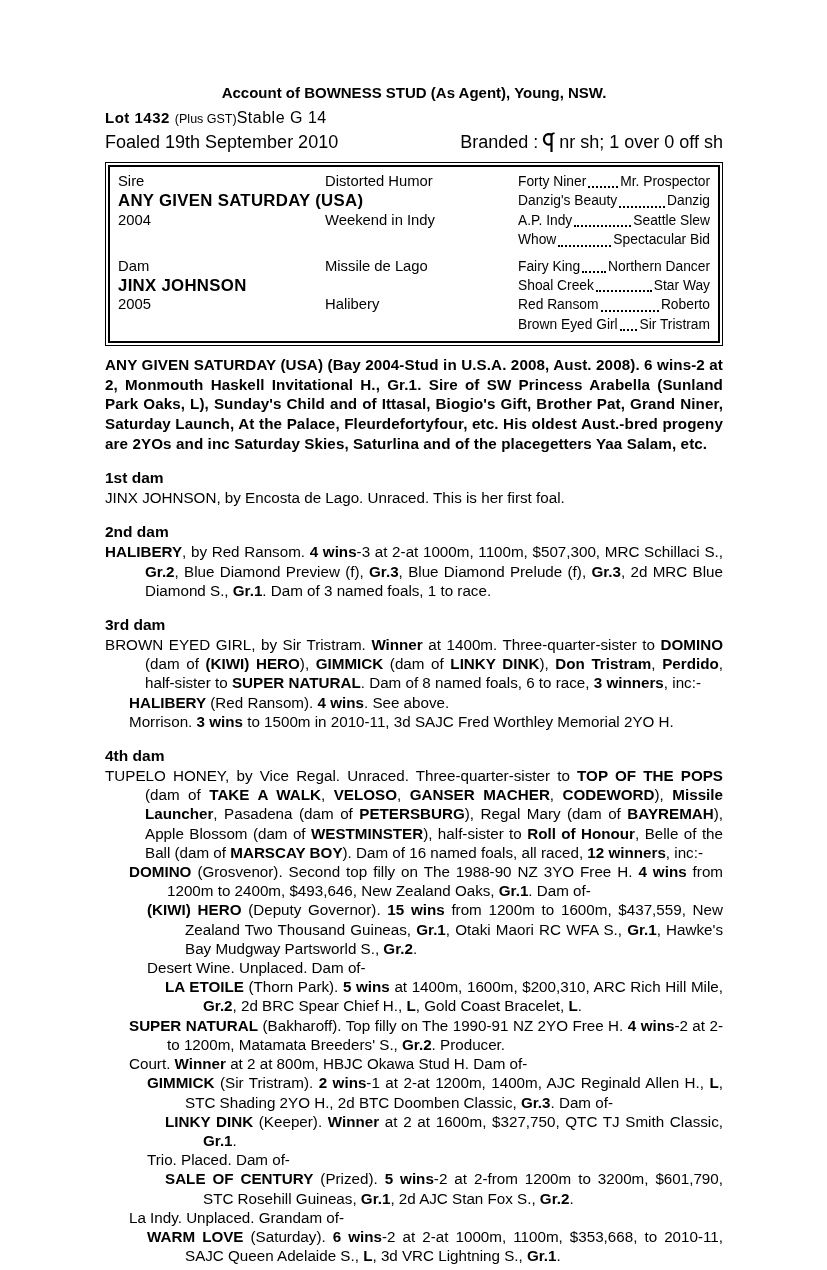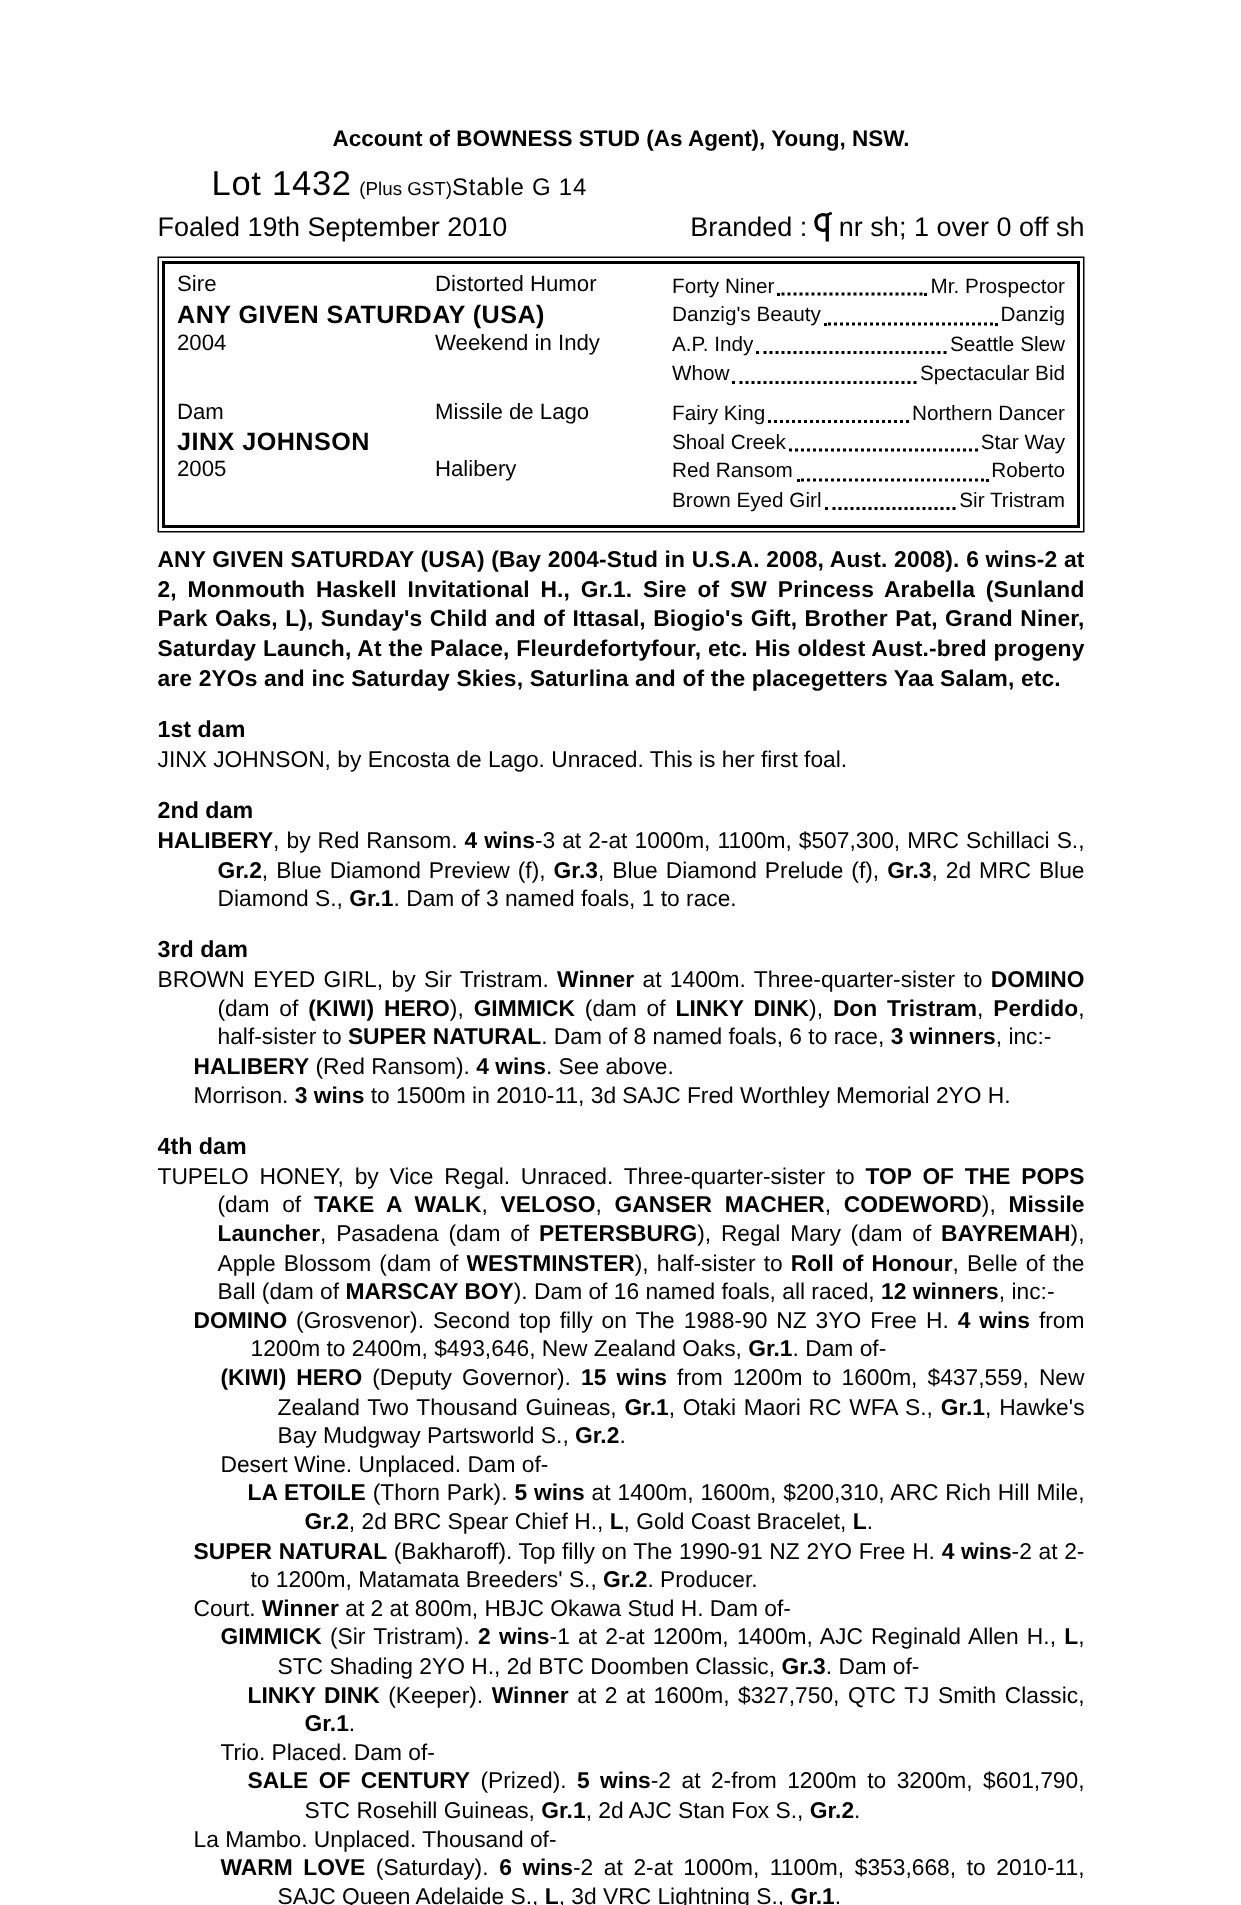--- a/index.html
+++ b/index.html
@@ -6,33 +6,33 @@
   body{
     width:827px;height:1270px;position:relative;overflow:hidden;
     background:#ffffff;color:#000000;
     font-family:"Liberation Sans", sans-serif;
   }
   .page{position:absolute;left:105px;top:84px;width:618px;}
 
   
   .account{text-align:center;font-weight:bold;font-size:15px;line-height:18px;}
   .lotline{display:flex;align-items:baseline;margin-top:7px;}
-  .lot{font-size:23px;font-weight:normal;letter-spacing:.5px;margin-left:36px;}
+  .lot{font-size:15px;font-weight:bold;letter-spacing:.5px;}
   .gst{font-size:12.5px;margin-left:5px;white-space:nowrap;}
   .colt{flex:1;text-align:center;font-size:23px;font-weight:bold;letter-spacing:1.5px;}
   .stable{font-size:16px;font-weight:normal;white-space:nowrap;letter-spacing:.5px;}
   .foalline{display:flex;justify-content:space-between;align-items:center;
     font-size:18px;margin-top:5px;margin-bottom:9px;}
   .branded{display:flex;align-items:flex-start;gap:4px;}
 
   
   .ped-outer{border:1px solid #000;padding:2px;}
   .ped-inner{border:2px solid #000;padding:5px 8px 7px 8px;}
   .ped-group + .ped-group{margin-top:7px;}
-  .ped-row{display:grid;grid-template-columns:172px 158px 1fr;line-height:19.4px;}
+  .ped-row{display:grid;grid-template-columns:172px 158px 1fr;line-height:19.4px;gap:35px;}
   .ped-c1,.ped-c2{font-size:14.8px;white-space:nowrap;}
   .ped-horse{font-weight:bold;font-size:16.8px;letter-spacing:.3px;}
   .ped-c3{display:flex;align-items:flex-end;font-size:13.8px;white-space:nowrap;}
   .anc-l{flex:0 0 auto;}
   .anc-r{flex:0 0 auto;}
   .dots{flex:1 1 auto;min-width:8px;border-bottom:2px dotted #000;margin:0 2px 3px 2px;}
 
   
   .blurb{font-weight:bold;font-size:15.2px;line-height:19.6px;text-align:justify;
     margin:9px 0 0 0;letter-spacing:.1px;}
@@ -167,17 +167,17 @@
       <p class="entry l1"><span class="b">DOMINO</span><span> (Grosvenor). Second top filly on The 1988-90 NZ 3YO Free H. </span><span class="b">4 wins</span><span> from 1200m to 2400m, $493,646, New Zealand Oaks, </span><span class="b">Gr.1</span><span>. Dam of-</span></p>
       <p class="entry l2"><span class="b">(KIWI) HERO</span><span> (Deputy Governor). </span><span class="b">15 wins</span><span> from 1200m to 1600m, $437,559, New Zealand Two Thousand Guineas, </span><span class="b">Gr.1</span><span>, Otaki Maori RC WFA S., </span><span class="b">Gr.1</span><span>, Hawke's Bay Mudgway Partsworld S., </span><span class="b">Gr.2</span><span>.</span></p>
       <p class="entry l2"><span>Desert Wine. Unplaced. Dam of-</span></p>
       <p class="entry l3"><span class="b">LA ETOILE</span><span> (Thorn Park). </span><span class="b">5 wins</span><span> at 1400m, 1600m, $200,310, ARC Rich Hill Mile, </span><span class="b">Gr.2</span><span>, 2d BRC Spear Chief H., </span><span class="b">L</span><span>, Gold Coast Bracelet, </span><span class="b">L</span><span>.</span></p>
       <p class="entry l1"><span class="b">SUPER NATURAL</span><span> (Bakharoff). Top filly on The 1990-91 NZ 2YO Free H. </span><span class="b">4 wins</span><span>-2 at 2-to 1200m, Matamata Breeders' S., </span><span class="b">Gr.2</span><span>. Producer.</span></p>
       <p class="entry l1"><span>Court. </span><span class="b">Winner</span><span> at 2 at 800m, HBJC Okawa Stud H. Dam of-</span></p>
       <p class="entry l2"><span class="b">GIMMICK</span><span> (Sir Tristram). </span><span class="b">2 wins</span><span>-1 at 2-at 1200m, 1400m, AJC Reginald Allen H., </span><span class="b">L</span><span>, STC Shading 2YO H., 2d BTC Doomben Classic, </span><span class="b">Gr.3</span><span>. Dam of-</span></p>
       <p class="entry l3"><span class="b">LINKY DINK</span><span> (Keeper). </span><span class="b">Winner</span><span> at 2 at 1600m, $327,750, QTC TJ Smith Classic, </span><span class="b">Gr.1</span><span>.</span></p>
       <p class="entry l2"><span>Trio. Placed. Dam of-</span></p>
       <p class="entry l3"><span class="b">SALE OF CENTURY</span><span> (Prized). </span><span class="b">5 wins</span><span>-2 at 2-from 1200m to 3200m, $601,790, STC Rosehill Guineas, </span><span class="b">Gr.1</span><span>, 2d AJC Stan Fox S., </span><span class="b">Gr.2</span><span>.</span></p>
-      <p class="entry l1"><span>La Mambo. Unplaced. Thousand of-</span></p>
+      <p class="entry l1"><span>La Indy. Unplaced. Grandam of-</span></p>
       <p class="entry l2"><span class="b">WARM LOVE</span><span> (Saturday). </span><span class="b">6 wins</span><span>-2 at 2-at 1000m, 1100m, $353,668, to 2010-11, SAJC Queen Adelaide S., </span><span class="b">L</span><span>, 3d VRC Lightning S., </span><span class="b">Gr.1</span><span>.</span></p>
     </div>
 
 </div>
 
 </body></html>

